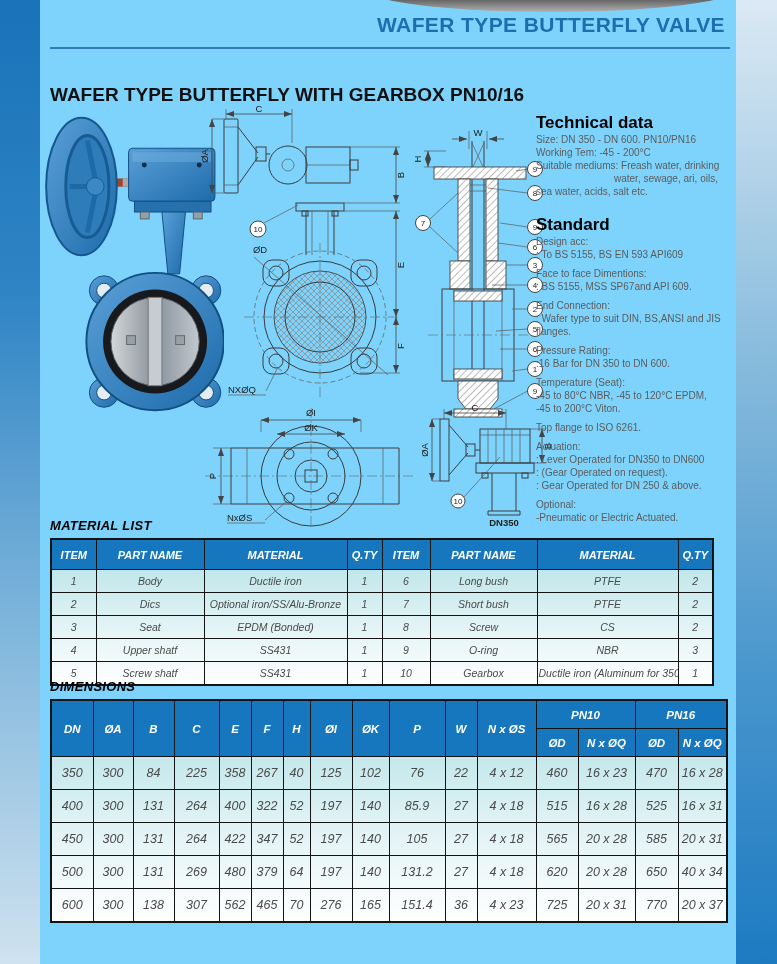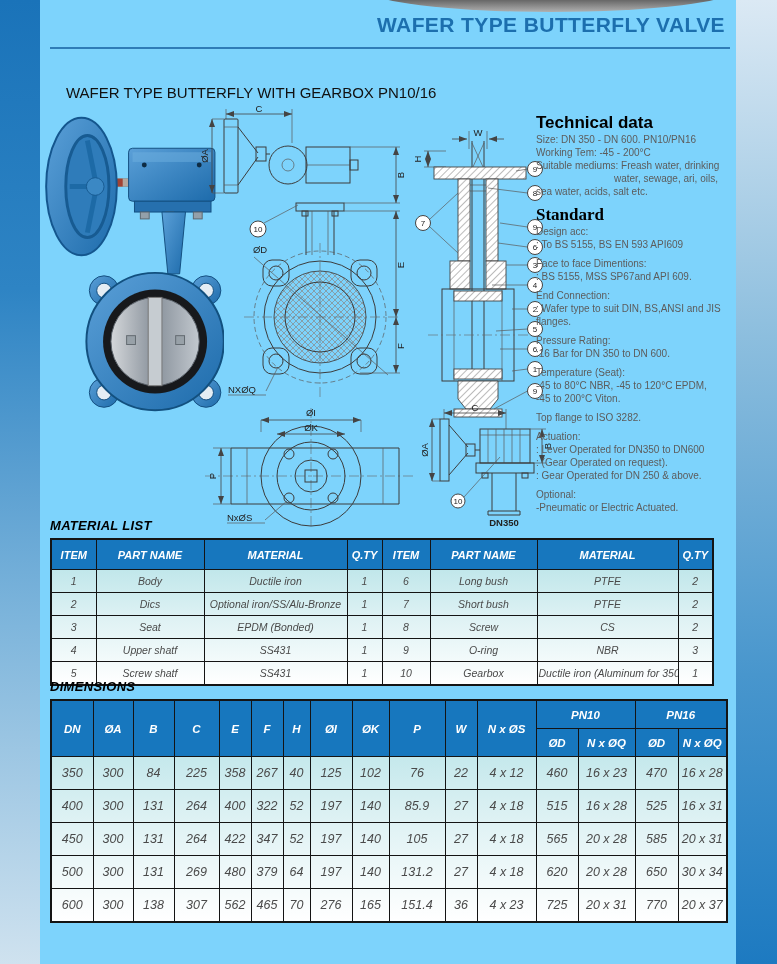--- a/index.html
+++ b/index.html
@@ -9,40 +9,40 @@
   .strip-left{position:absolute;left:0;top:0;width:40px;height:100%;
       background:linear-gradient(180deg,#1a73b9 0%,#2e84c4 30%,#7fb6dc 65%,#cfe2ef 100%);}
   .strip-right{position:absolute;right:0;top:0;width:41px;height:100%;
       background:linear-gradient(180deg,#dbe9f4 0%,#8cbede 35%,#4896cd 70%,#1d7ac1 100%);}
   .top-band{position:absolute;top:-34px;left:366px;width:370px;height:46px;border-radius:50%;
       background:linear-gradient(180deg,#222 35%,#6a6a6a 75%,#b0b0b0 100%);}
   
   .header-title{position:absolute;top:13px;right:52px;font-size:21px;font-weight:bold;
       color:#1c6fae;letter-spacing:.4px;}
   .header-rule{position:absolute;top:47px;left:50px;width:680px;height:2px;background:#2f7cb7;}
-  .sec-title{position:absolute;top:84px;left:50px;font-size:15px;font-weight:normal;color:#111;margin-left:16px;}
+  .sec-title{position:absolute;top:84px;left:50px;font-size:19px;font-weight:bold;color:#111;}
   
   .drawings{position:absolute;left:40px;top:105px;width:500px;height:428px;}
   .dw{position:absolute;}
   .lineart .ln{stroke:#3c3c3c;stroke-width:1;fill:none;}
   .lineart .thin{stroke:#5a5a5a;stroke-width:.7;fill:none;}
   .lineart .dimln{stroke:#444;stroke-width:.8;fill:none;}
   .lineart .cl{stroke:#666;stroke-width:.6;fill:none;stroke-dasharray:10 3 2 3;}
   .lineart .dash{stroke-dasharray:5 3;}
   .lineart text{fill:#222;font-size:9.5px;font-family:"Liberation Sans",sans-serif;}
   .lineart .co{fill:#fff;stroke:#444;stroke-width:1;}
   .lineart .cotext{font-size:8px;}
   .lineart .hatched{stroke:#444;stroke-width:.9;}
   
   .tech{position:absolute;left:536px;top:116px;width:202px;color:#5c5c5c;
         font-size:10px;line-height:13px;}
   .tech h3{margin:0 0 4px 0;font-size:17px;color:#000;font-weight:bold;}
   .tech .blk{margin-bottom:6px;}
   .tech .ind{padding-left:78px;}
-  .tech .std-head{margin-top:10px;font-family:Liberation Serif, serif;}
+  .tech .std-head{margin-top:20px;}
   
   .tbl-wrap{position:absolute;left:50px;font-style:italic;}
   .material{top:518px;width:680px;}
   .dimensions{top:679px;width:690px;}
   .tbl-title{font-size:13px;font-weight:bold;color:#000;margin:0 0 5px 0;letter-spacing:.3px;}
   table{border-collapse:collapse;table-layout:fixed;
         background:linear-gradient(180deg,#aee0e5 0%,#dff2f4 55%,#ffffff 100%);
         border:2px solid #141414;}
   th{background:#1777be;color:#fff;font-weight:bold;border:1px solid #141414;text-align:center;}
   td{border:1px solid #141414;text-align:center;color:#4a4a4a;background:transparent;
@@ -371,21 +371,21 @@
     <div class="blk">
       <div>Pressure Rating:</div>
       <div>:16 Bar for DN 350 to DN 600.</div>
     </div>
     <div class="blk">
       <div>Temperature (Seat):</div>
       <div>-45 to 80°C NBR, -45 to 120°C EPDM,</div>
       <div>-45 to 200°C Viton.</div>
     </div>
     <div class="blk">
-      <div>Top flange to ISO 3282.</div>
+      <div>Top flange to ISO 6261.</div>
     </div>
     <div class="blk">
       <div>Actuation:</div>
       <div>: Lever Operated for DN350 to DN600</div>
       <div>: (Gear Operated on request).</div>
       <div>: Gear Operated for DN 250 &amp; above.</div>
     </div>
     <div class="blk">
       <div>Optional:</div>
       <div>-Pneumatic or Electric Actuated.</div>
@@ -581,21 +581,21 @@
             <td>379</td>
             <td>64</td>
             <td>197</td>
             <td>140</td>
             <td>131.2</td>
             <td>27</td>
             <td>4 x 18</td>
             <td>620</td>
             <td>20 x 28</td>
             <td>650</td>
-            <td>30 x 34</td>
+            <td>40 x 34</td>
           </tr>
           <tr>
             <td>600</td>
             <td>300</td>
             <td>138</td>
             <td>307</td>
             <td>562</td>
             <td>465</td>
             <td>70</td>
             <td>276</td>

